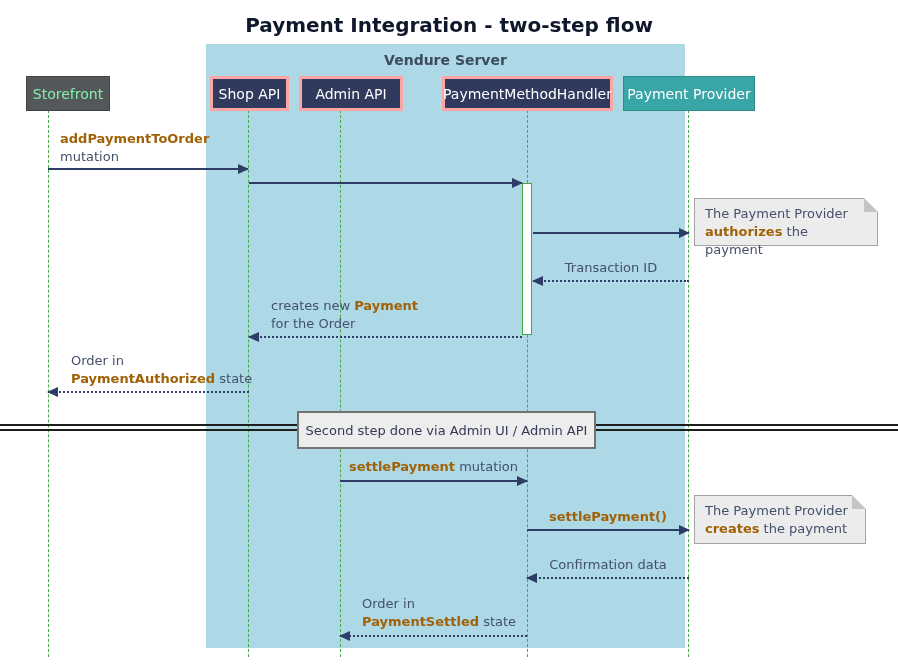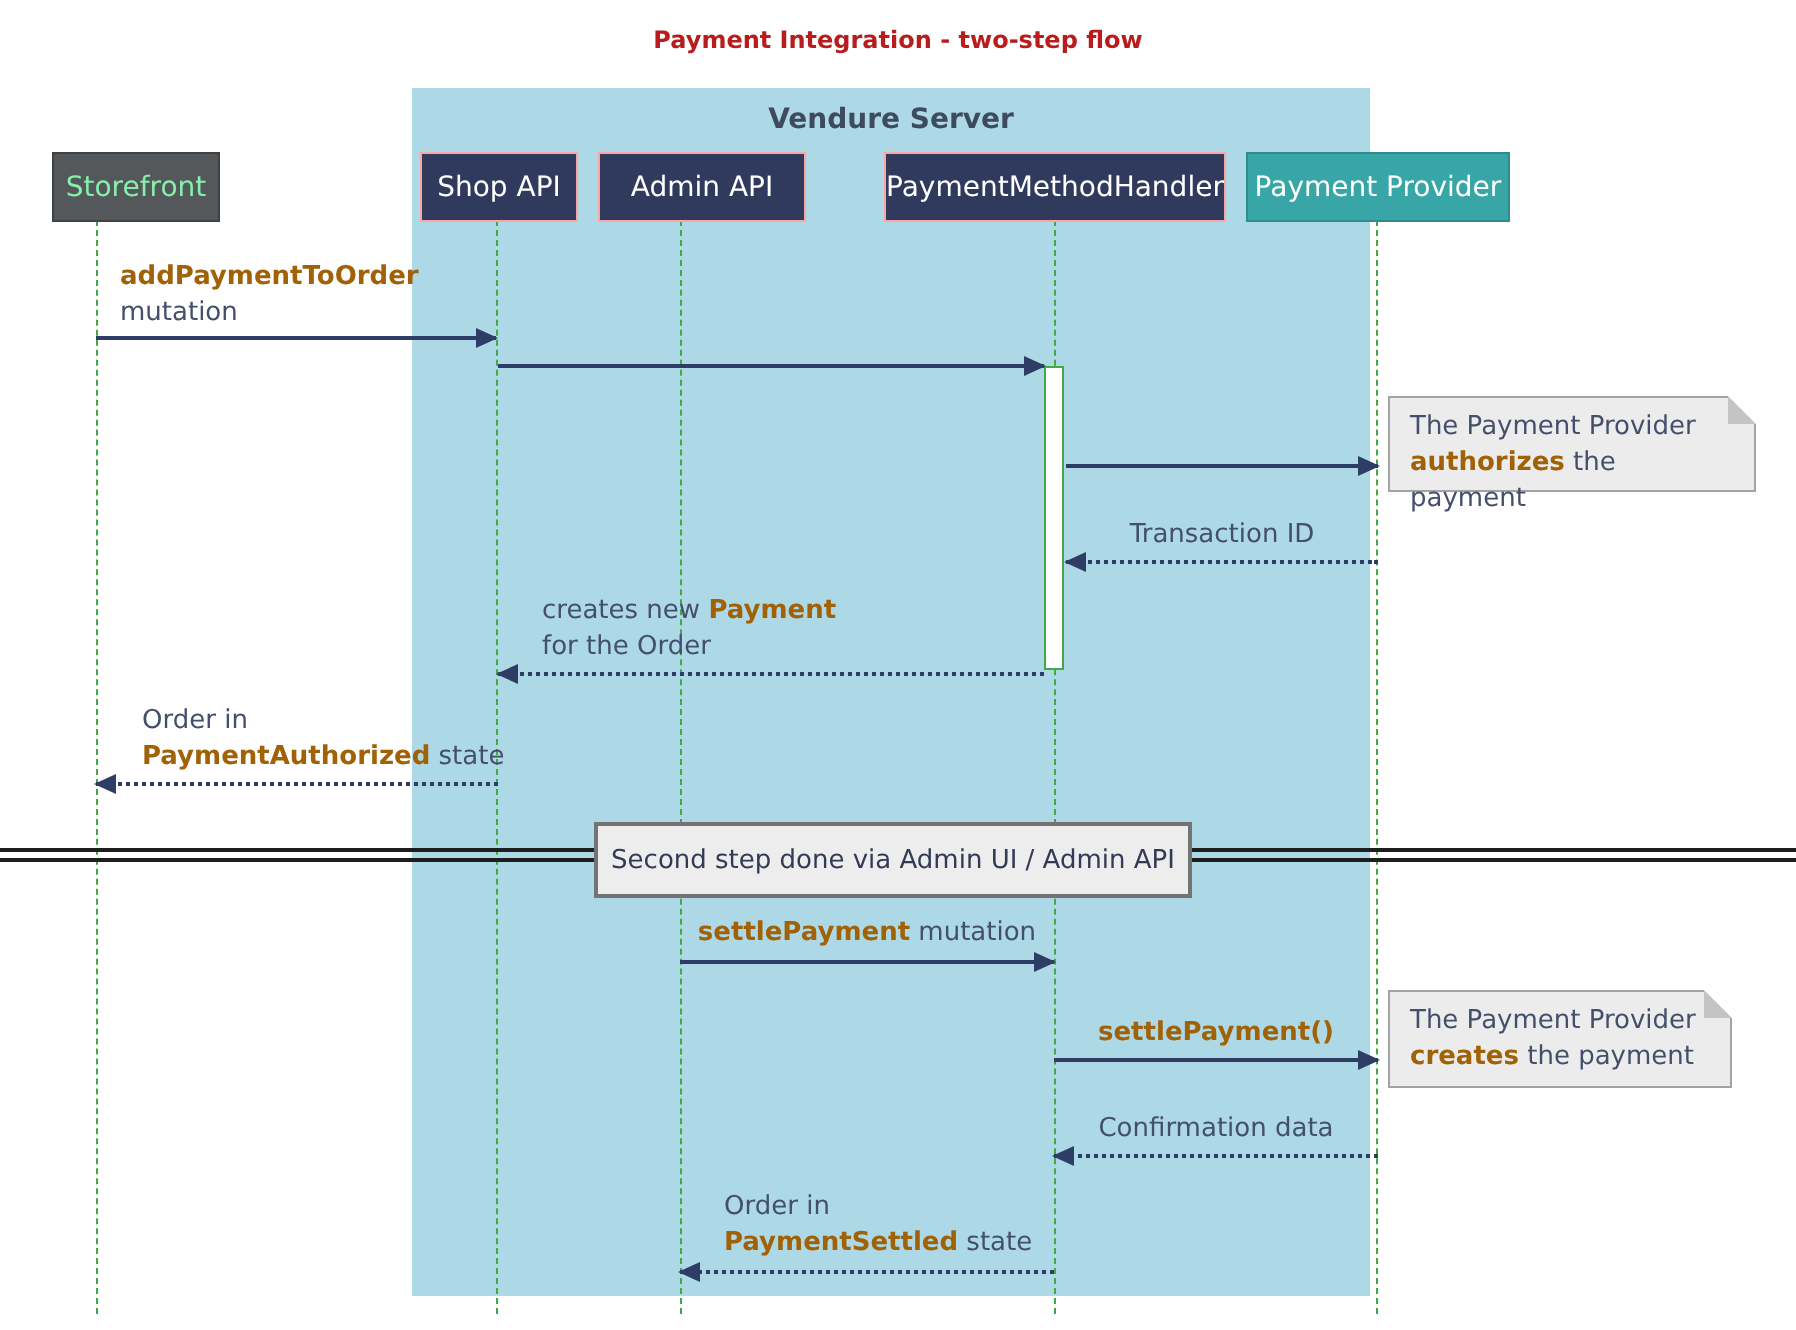--- a/index.html
+++ b/index.html
@@ -3,41 +3,41 @@
 <meta charset="utf-8">
 <style>
   html,body { margin:0; padding:0; background:#ffffff; }
   .diagram {
     position:relative; width:898px; height:665px;
     font-family:"DejaVu Sans","Liberation Sans",sans-serif;
     background:#ffffff; overflow:hidden;
   }
   .title {
     position:absolute; left:0; top:13px; width:898px;
-    text-align:center; font-size:12px; font-weight:bold; color:#b91c1c;
+    text-align:center; font-size:20px; font-weight:bold; color:#0f172a;
   }
   .server-box {
     position:absolute; left:206px; top:44px; width:479px; height:604px;
     background:#ADD8E6;
     font-weight:bold;
   }
   .server-label {
     position:absolute; left:0; top:8px; width:100%;
     text-align:center; font-size:14px; color:#3D4A60;
   }
   .lifeline {
     position:absolute; top:110px; height:547px; width:0;
     border-left:1px dashed #44A944; z-index:1;
   }
   .participant {
     position:absolute; top:76px; height:35px; z-index:3;
     display:flex; align-items:center; justify-content:center;
     font-size:14px; color:#ffffff; box-sizing:border-box;
   }
-  .p-navy { background:#2F3A5C; border:1px solid #fca5a5; }
+  .p-navy { background:#2F3A5C; border:3px solid #fca5a5; }
   .p-gray { background:#55585A; border:1px solid #404345; color:#86efac;margin-left:18px; }
   .p-teal { background:#38A6A6; border:1px solid #2E8C8C; }
   .activation {
     position:absolute; left:522px; top:183px; width:10px; height:152px;
     background:#ffffff; border:1px solid #44A944; box-sizing:border-box; z-index:2;
   }
   .arrow { position:absolute; height:0; z-index:2; }
   .arrow.solid  { border-top:2px solid #2E3D66; }
   .arrow.dotted { border-top:2px dotted #2E3D66; }
   .head { position:absolute; width:0; height:0; top:-6px; }

